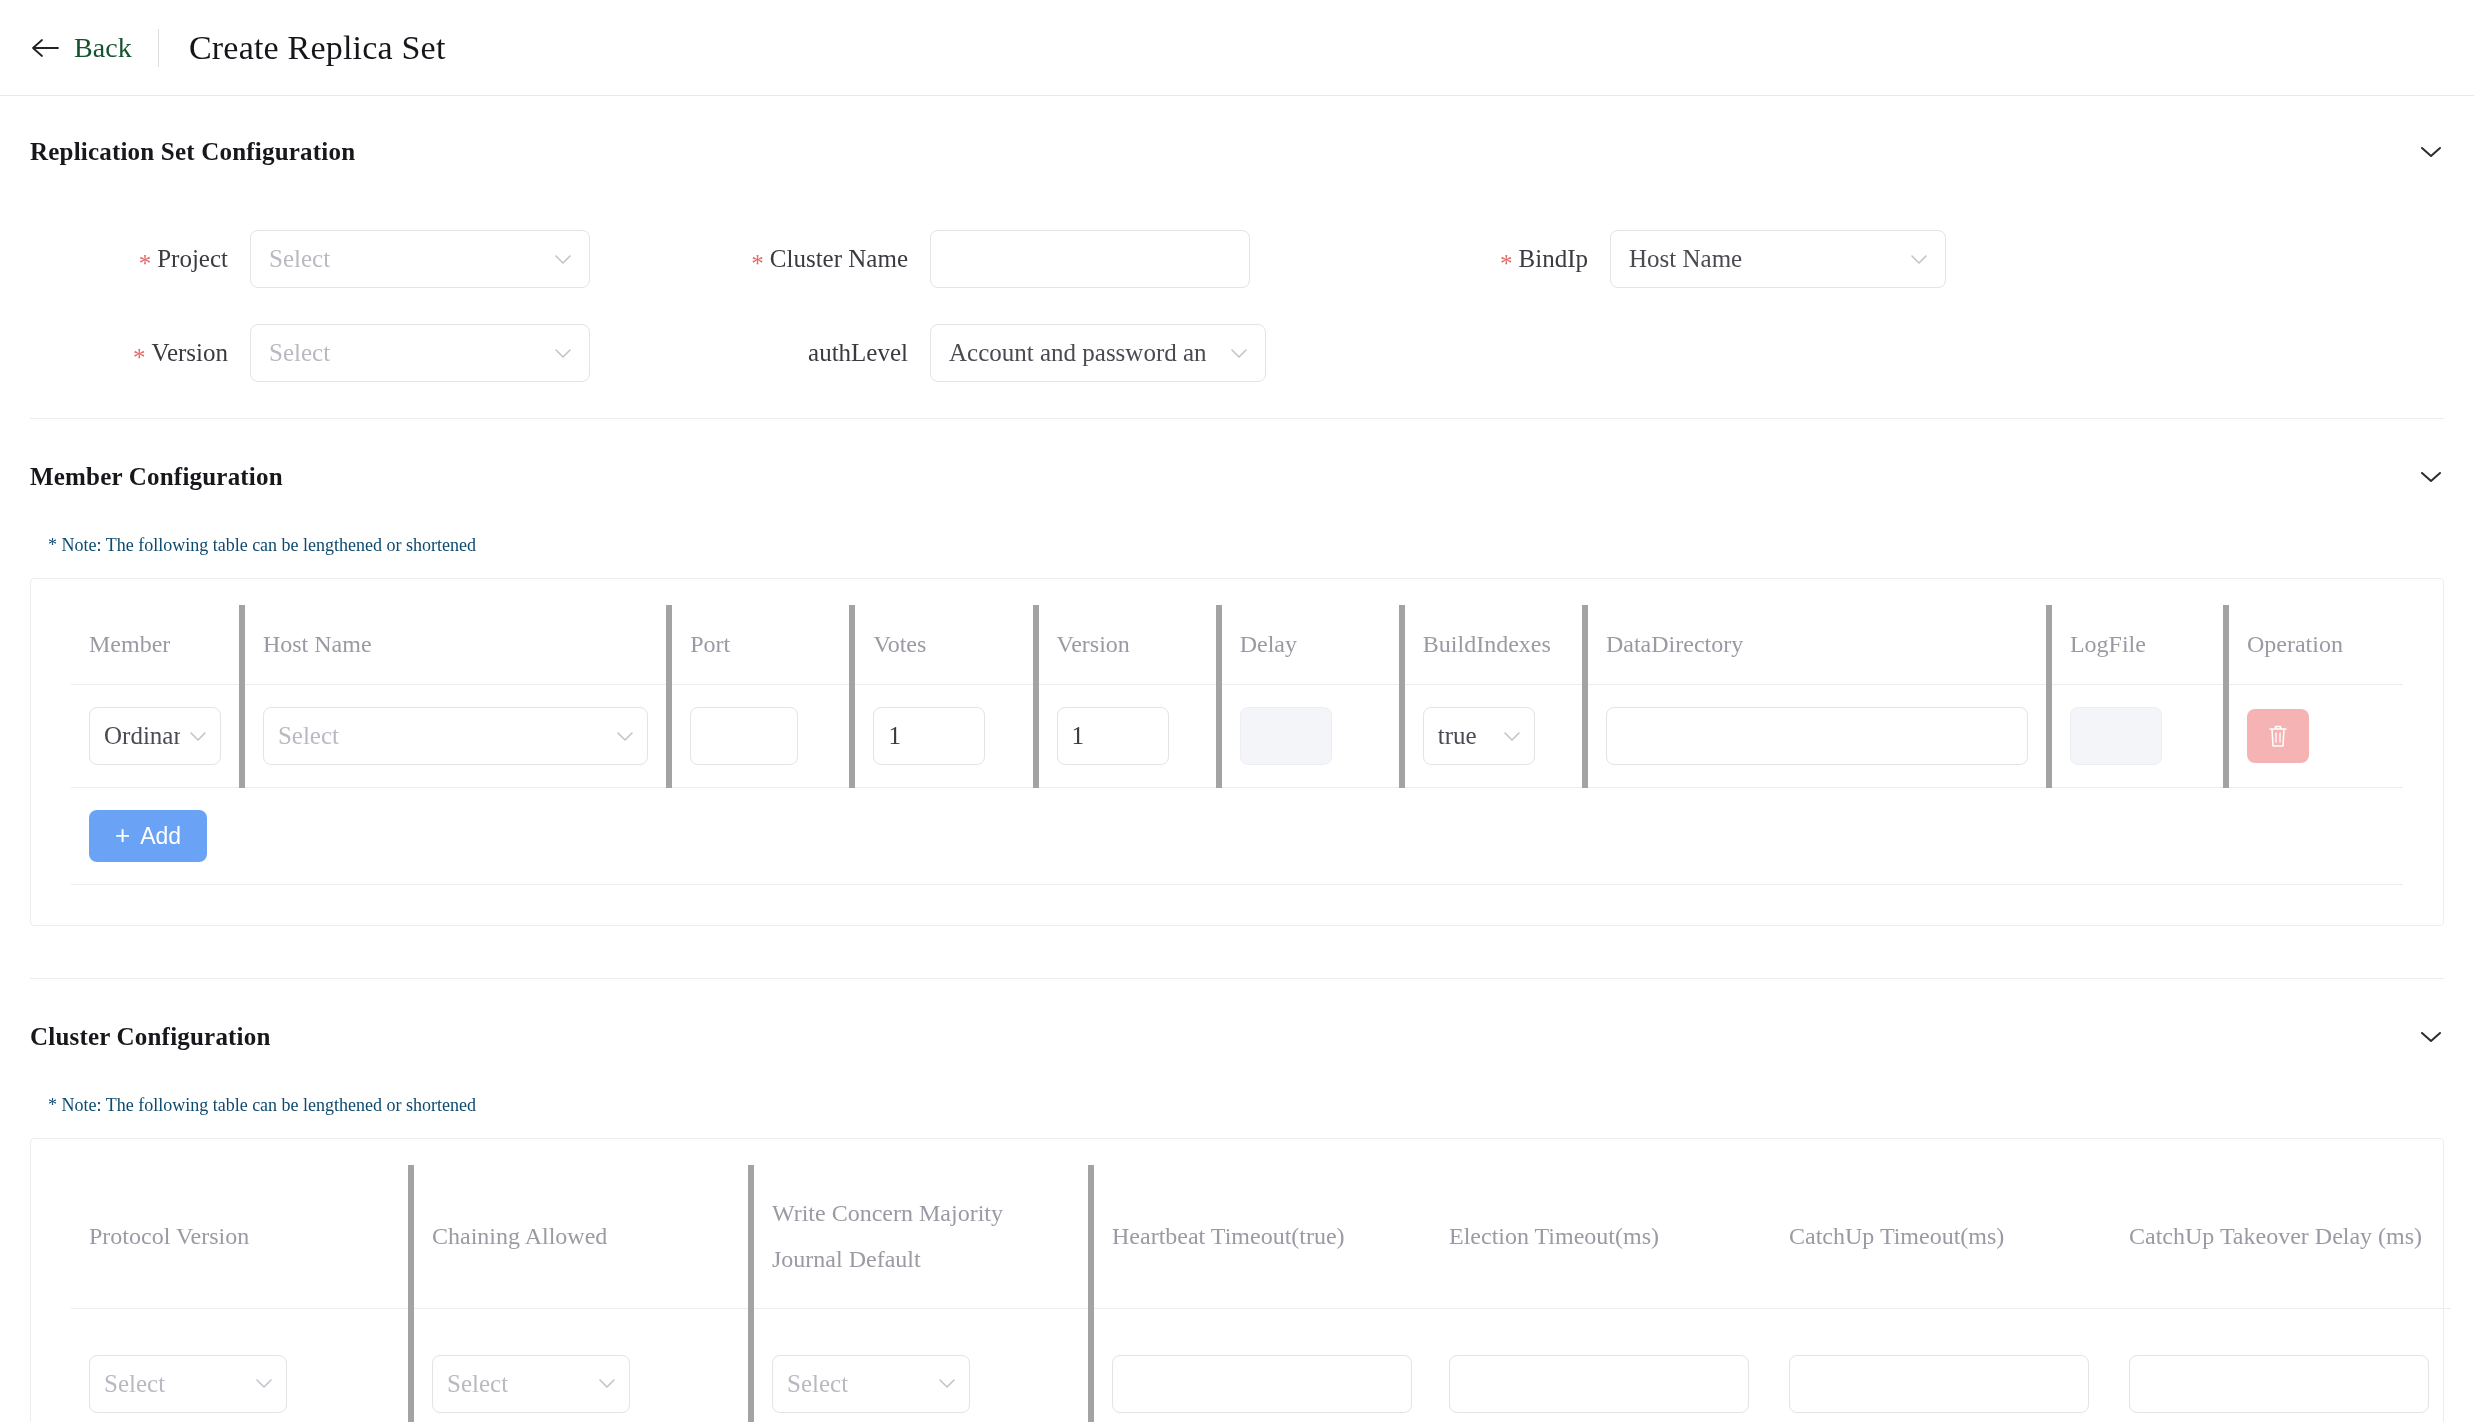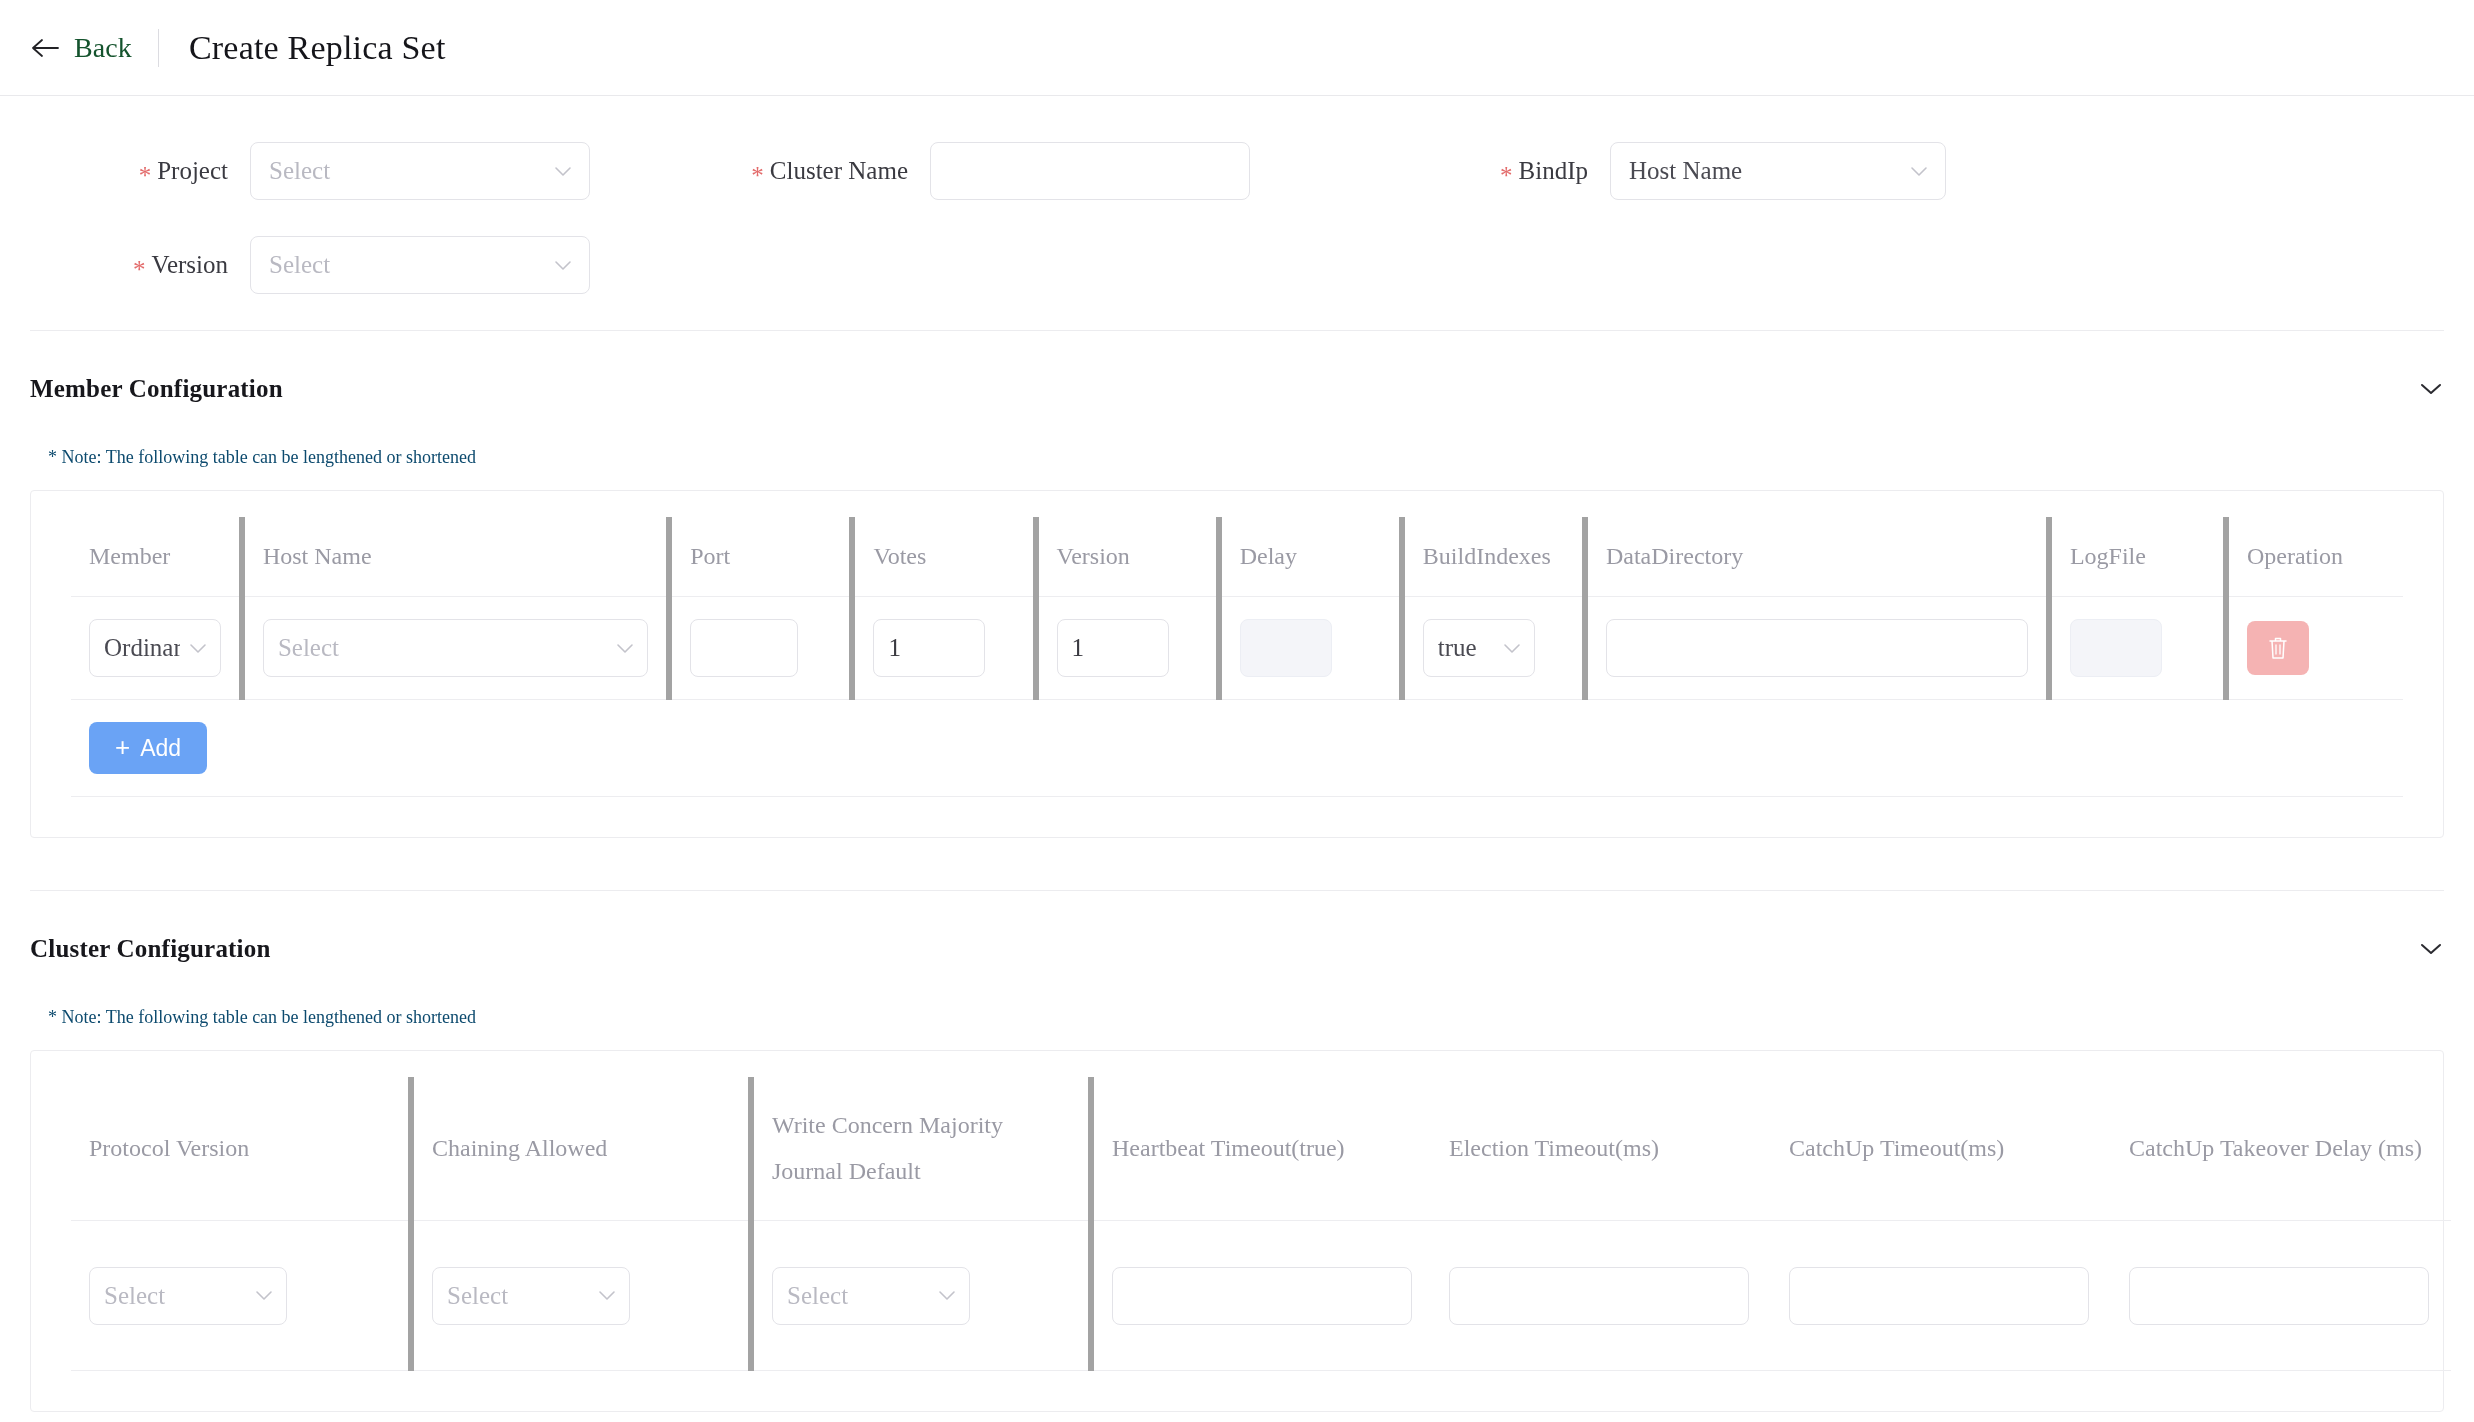--- a/index.html
+++ b/index.html
@@ -276,20 +276,26 @@
     <div class="back-btn">
       <svg class="back-arrow" viewBox="0 0 30 26" fill="none">
         <path d="M12 5 L3 13 L12 21 M3 13 H28" stroke="currentColor" stroke-width="1.8" stroke-linecap="round" stroke-linejoin="round"></path>
       </svg>
       <span class="back-label">Back</span>
     </div>
     <div class="topbar-divider"></div>
     <div class="page-title">Create Replica Set</div>
   </div>
 
+  <div class="section-head" style="margin-top:24px;">
+    <div class="section-title">Replication Set Configuration</div>
+    <svg class="chev" viewBox="0 0 26 16" fill="none">
+      <path d="M4 4 L13 12 L22 4" stroke="currentColor" stroke-width="2" stroke-linecap="round" stroke-linejoin="round"></path>
+    </svg>
+  </div>
 
   <div class="form-area">
     <div class="form-row">
 
       <div class="field">
         <div class="lbl">
           <span class="req">*</span>
           <span>Project</span>
         </div>
         <div class="ctrl w340">
@@ -333,20 +339,31 @@
           <span>Version</span>
         </div>
         <div class="ctrl w340">
           <span class="sel-text ph">Select</span>
           <svg class="caret" viewBox="0 0 20 13" fill="none">
             <path d="M3 3 L10 10 L17 3" stroke="currentColor" stroke-width="1.6" stroke-linecap="round" stroke-linejoin="round"></path>
           </svg>
         </div>
       </div>
 
+      <div class="field">
+        <div class="lbl">
+          <span>authLevel</span>
+        </div>
+        <div class="ctrl" style="width:336px;">
+          <span class="sel-text val">Account and password an</span>
+          <svg class="caret" viewBox="0 0 20 13" fill="none">
+            <path d="M3 3 L10 10 L17 3" stroke="currentColor" stroke-width="1.6" stroke-linecap="round" stroke-linejoin="round"></path>
+          </svg>
+        </div>
+      </div>
 
     </div>
   </div>
 
   <div class="hr"></div>
 
   <div class="section-head" style="margin-top:26px;">
     <div class="section-title">Member Configuration</div>
     <svg class="chev" viewBox="0 0 26 16" fill="none">
       <path d="M4 4 L13 12 L22 4" stroke="currentColor" stroke-width="2" stroke-linecap="round" stroke-linejoin="round"></path>

